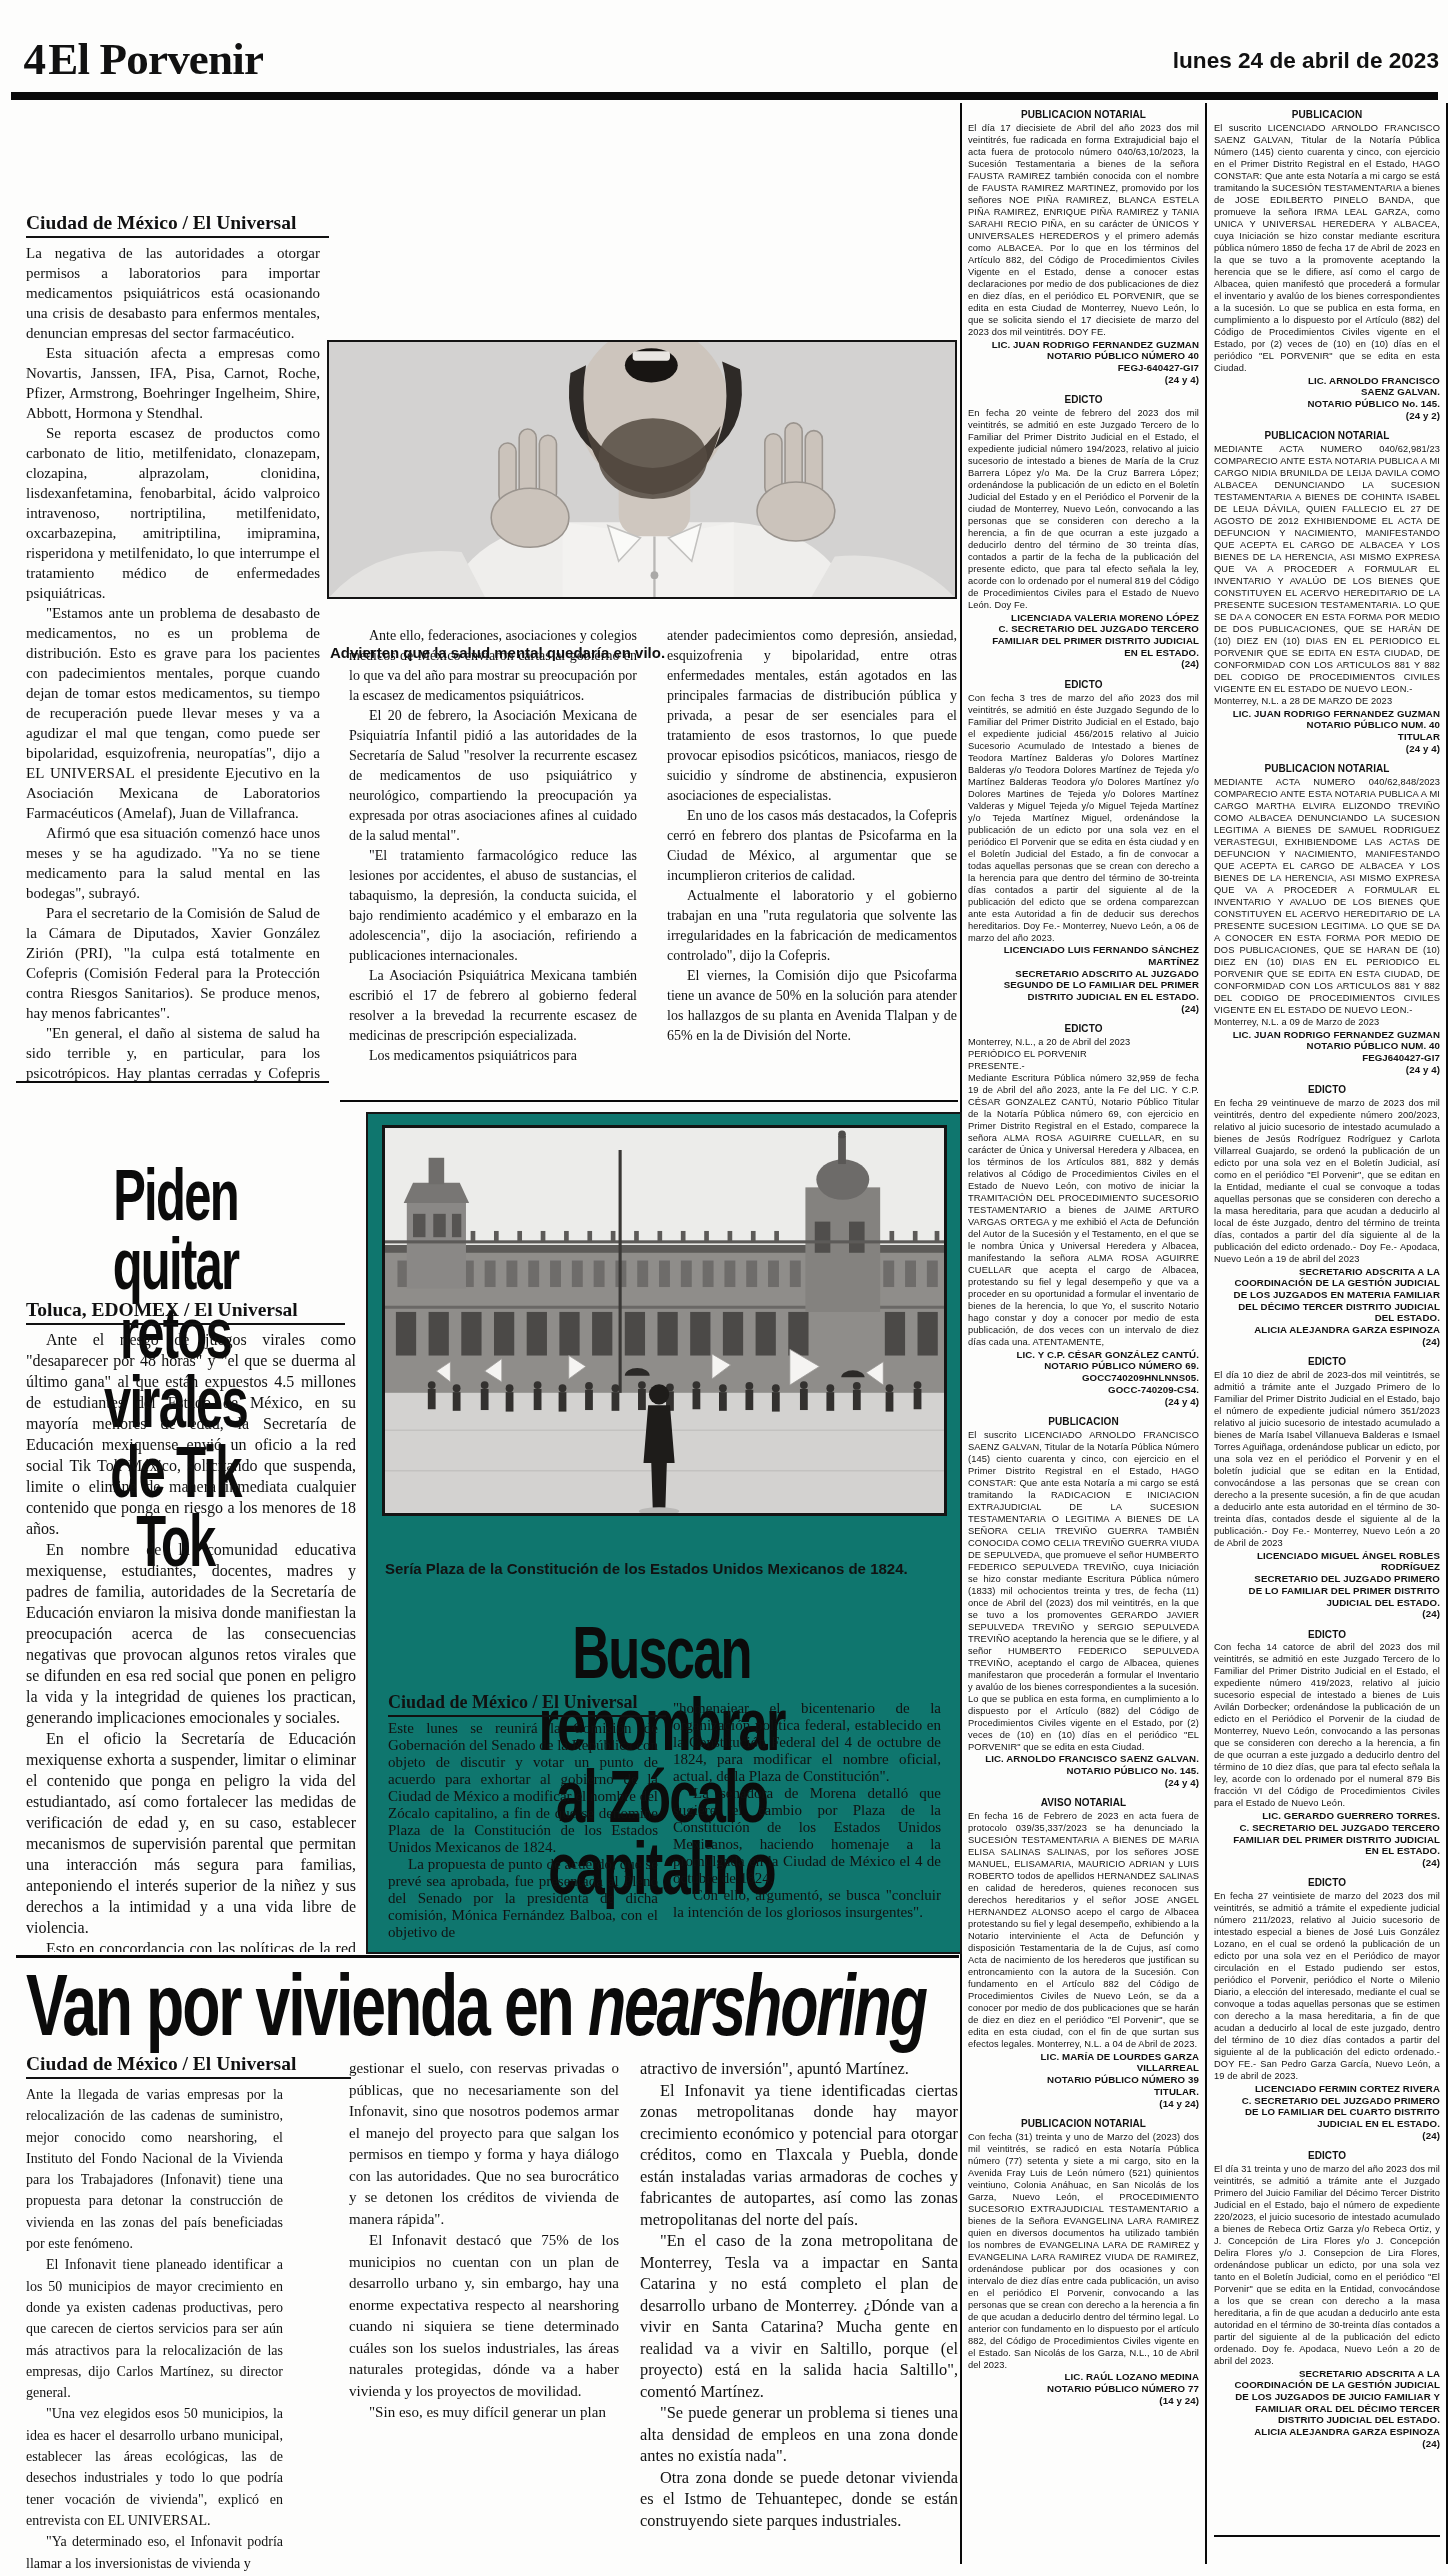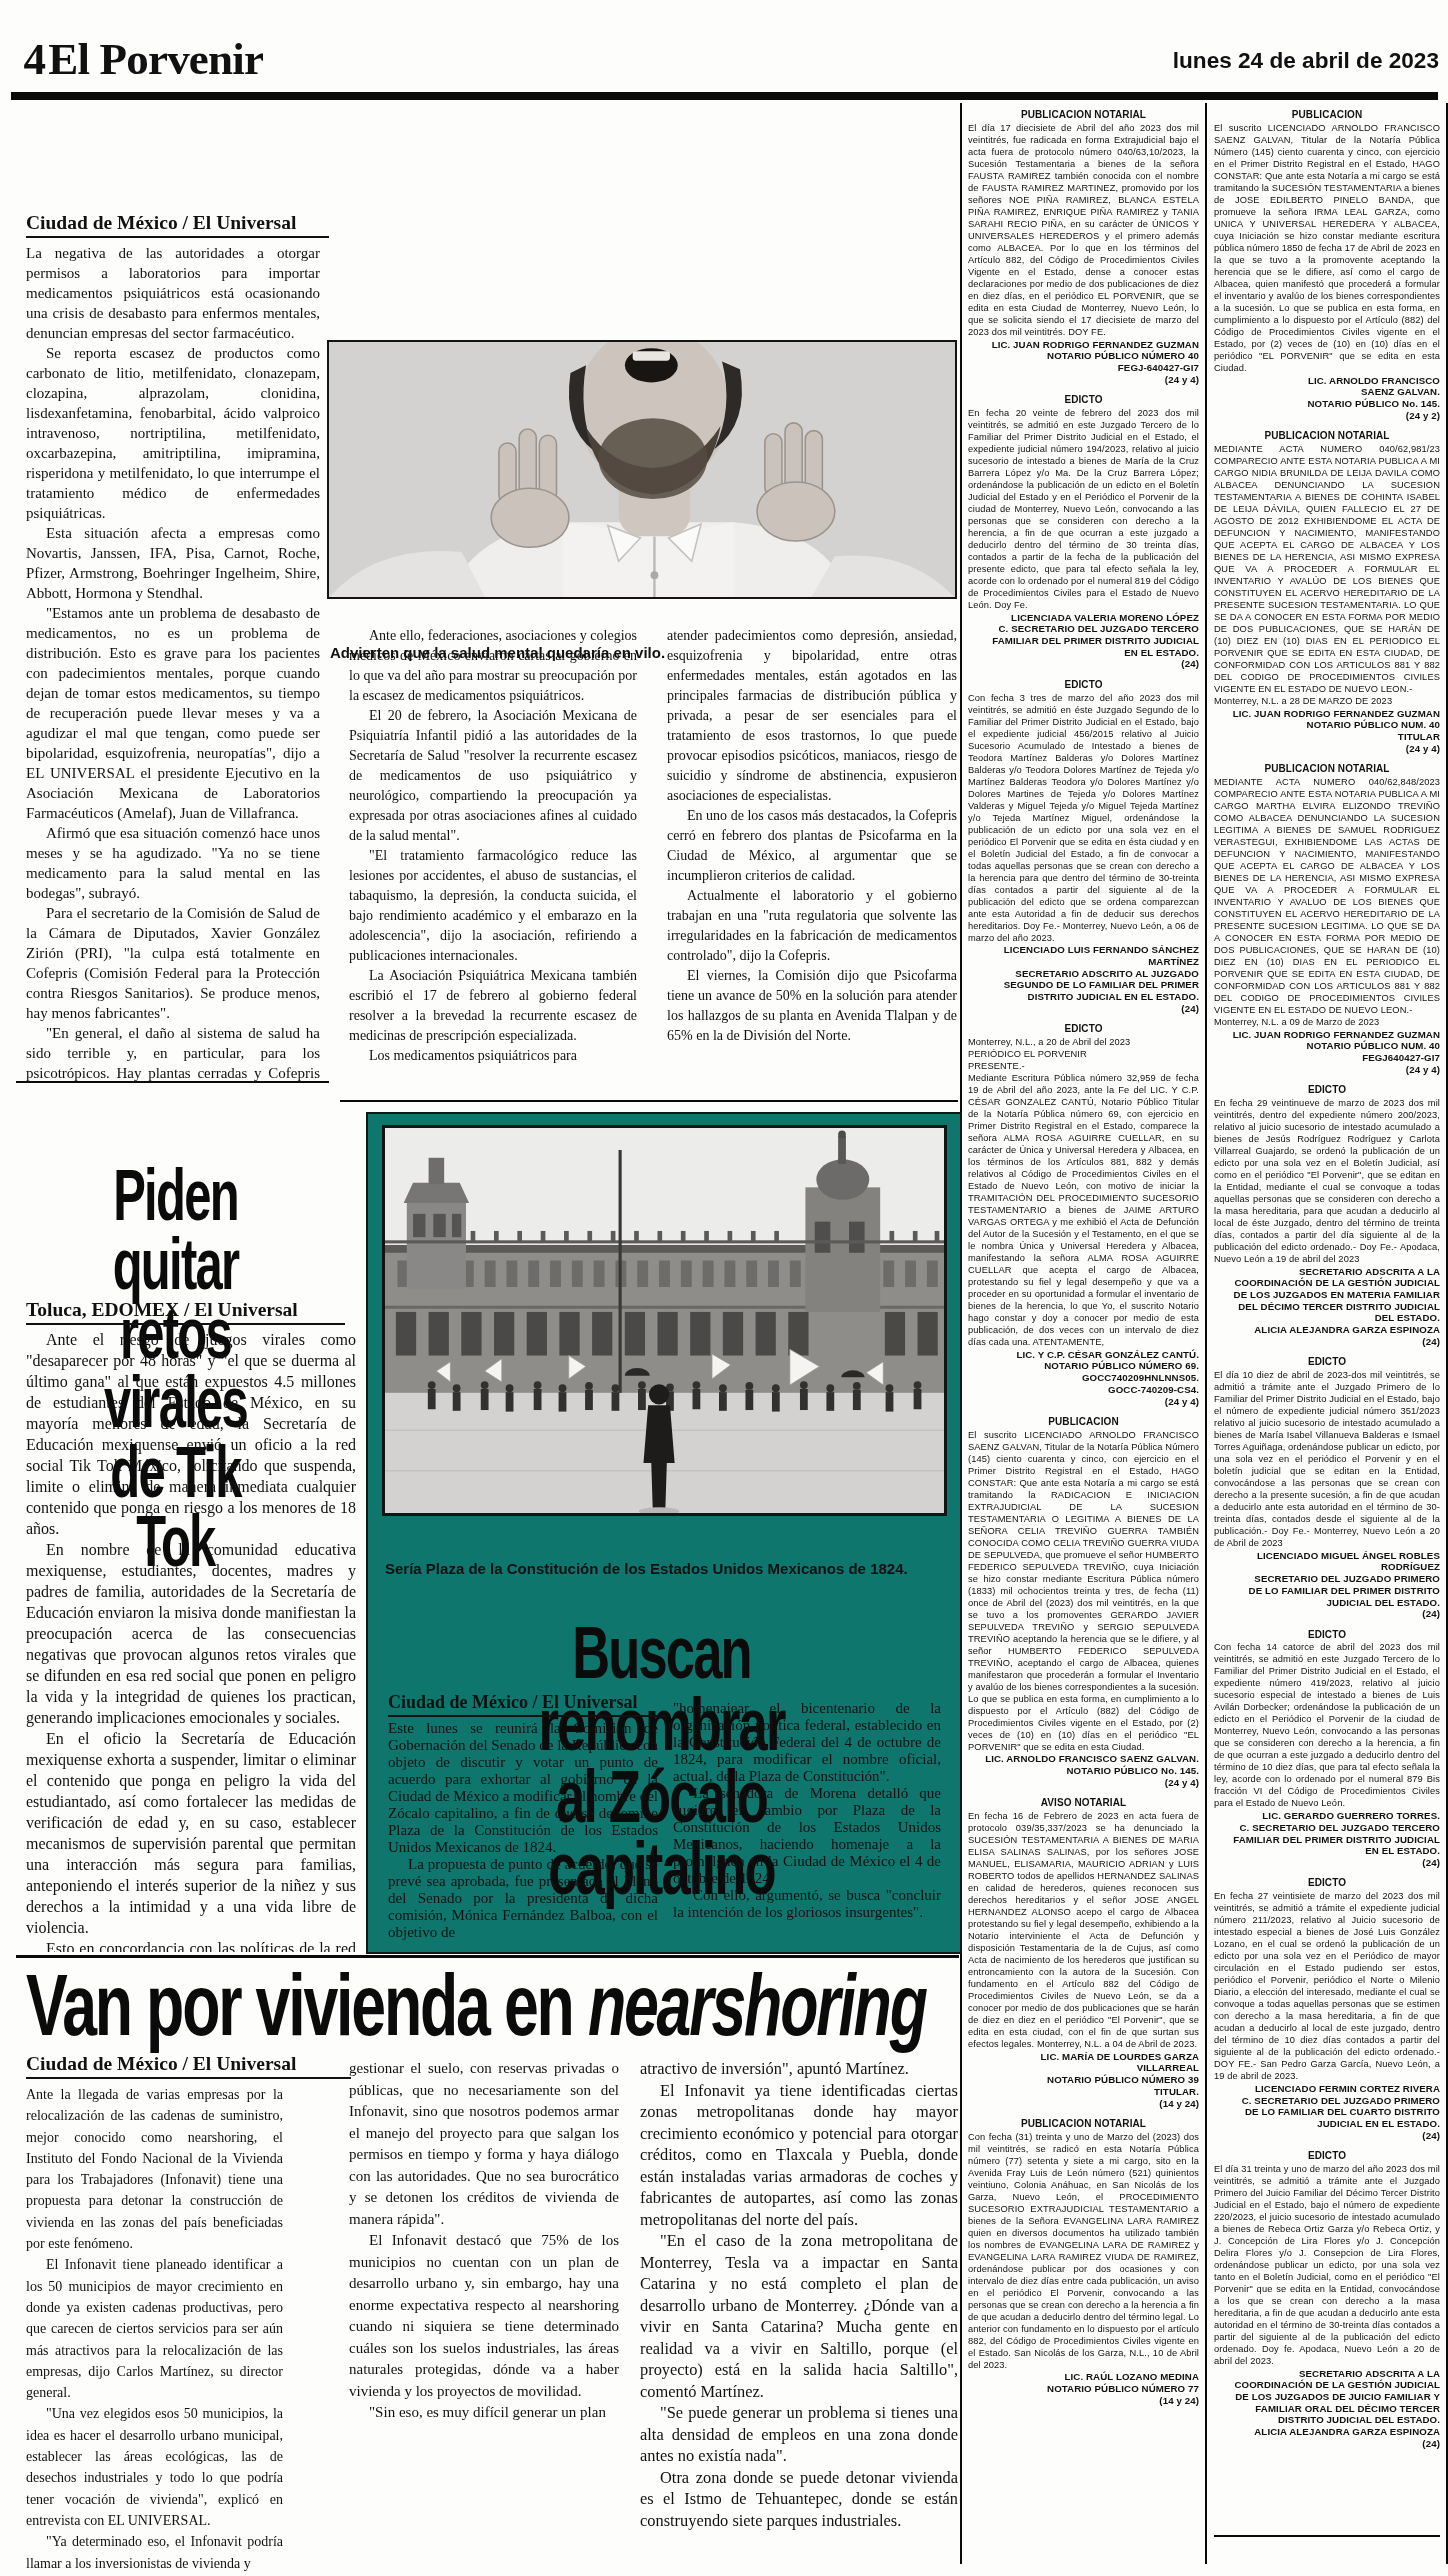--- a/index.html
+++ b/index.html
@@ -50,22 +50,22 @@
 
   <div class="abs rule-v" style="left:960px;top:103px;height:2461px;"></div>
   <div class="abs rule-v" style="left:1205px;top:103px;height:2461px;"></div>
   <div class="abs rule-v" style="left:1446px;top:103px;height:2461px;"></div>
 
   <div class="abs" style="left:26px;top:212px;">
     <span class="byline" style="width:280px;">Ciudad de México / El Universal</span>
   </div>
   <div class="col noindent-first" style="left:26px;top:243px;width:294px;height:844px;font-size:15px;line-height:20px;overflow:hidden;">
       <p class="para">La negativa de las autoridades a otorgar permisos a laboratorios para importar medicamentos psiquiátricos está ocasionando una crisis de desabasto para enfermos mentales, denuncian empresas del sector farmacéutico.</p>
+      <p class="para">Esta situación afecta a empresas como Novartis, Janssen, IFA, Pisa, Carnot, Roche, Pfizer, Armstrong, Boehringer Ingelheim, Shire, Abbott, Hormona y Stendhal.</p>
       <p class="para">Se reporta escasez de productos como carbonato de litio, metilfenidato, clonazepam, clozapina, alprazolam, clonidina, lisdexanfetamina, fenobarbital, ácido valproico intravenoso, nortriptilina, metilfenidato, oxcarbazepina, amitriptilina, imipramina, risperidona y metilfenidato, lo que interrumpe el tratamiento médico de enfermedades psiquiátricas.</p>
-      <p class="para">Esta situación afecta a empresas como Novartis, Janssen, IFA, Pisa, Carnot, Roche, Pfizer, Armstrong, Boehringer Ingelheim, Shire, Abbott, Hormona y Stendhal.</p>
       <p class="para">"Estamos ante un problema de desabasto de medicamentos, no es un problema de distribución. Esto es grave para los pacientes con padecimientos mentales, porque cuando dejan de tomar estos medicamentos, su tiempo de recuperación puede llevar meses y va a agudizar el mal que tengan, como puede ser bipolaridad, esquizofrenia, neuropatías", dijo a EL UNIVERSAL el presidente Ejecutivo en la Asociación Mexicana de Laboratorios Farmacéuticos (Amelaf), Juan de Villafranca.</p>
       <p class="para">Afirmó que esa situación comenzó hace unos meses y se ha agudizado. "Ya no se tiene medicamento para la salud mental en las bodegas", subrayó.</p>
       <p class="para">Para el secretario de la Comisión de Salud de la Cámara de Diputados, Xavier González Zirión (PRI), "la culpa está totalmente en Cofepris (Comisión Federal para la Protección contra Riesgos Sanitarios). Se produce menos, hay menos fabricantes".</p>
       <p class="para">"En general, el daño al sistema de salud ha sido terrible y, en particular, para los psicotrópicos. Hay plantas cerradas y Cofepris tarda mucho los registros sanitarios. Antes tomaban 15 días y ahora hasta un año después de que te revisan la planta", dijo.</p>
     </div>
 
   <div class="abs photo-frame" style="left:327px;top:340px;width:626px;height:255px;">
     <svg width="626" height="255" viewBox="0 0 804 328">
       <rect width="804" height="328" fill="#d7d6d4"></rect>
       <rect width="804" height="328" fill="#c9c8c6" opacity=".25"></rect>

